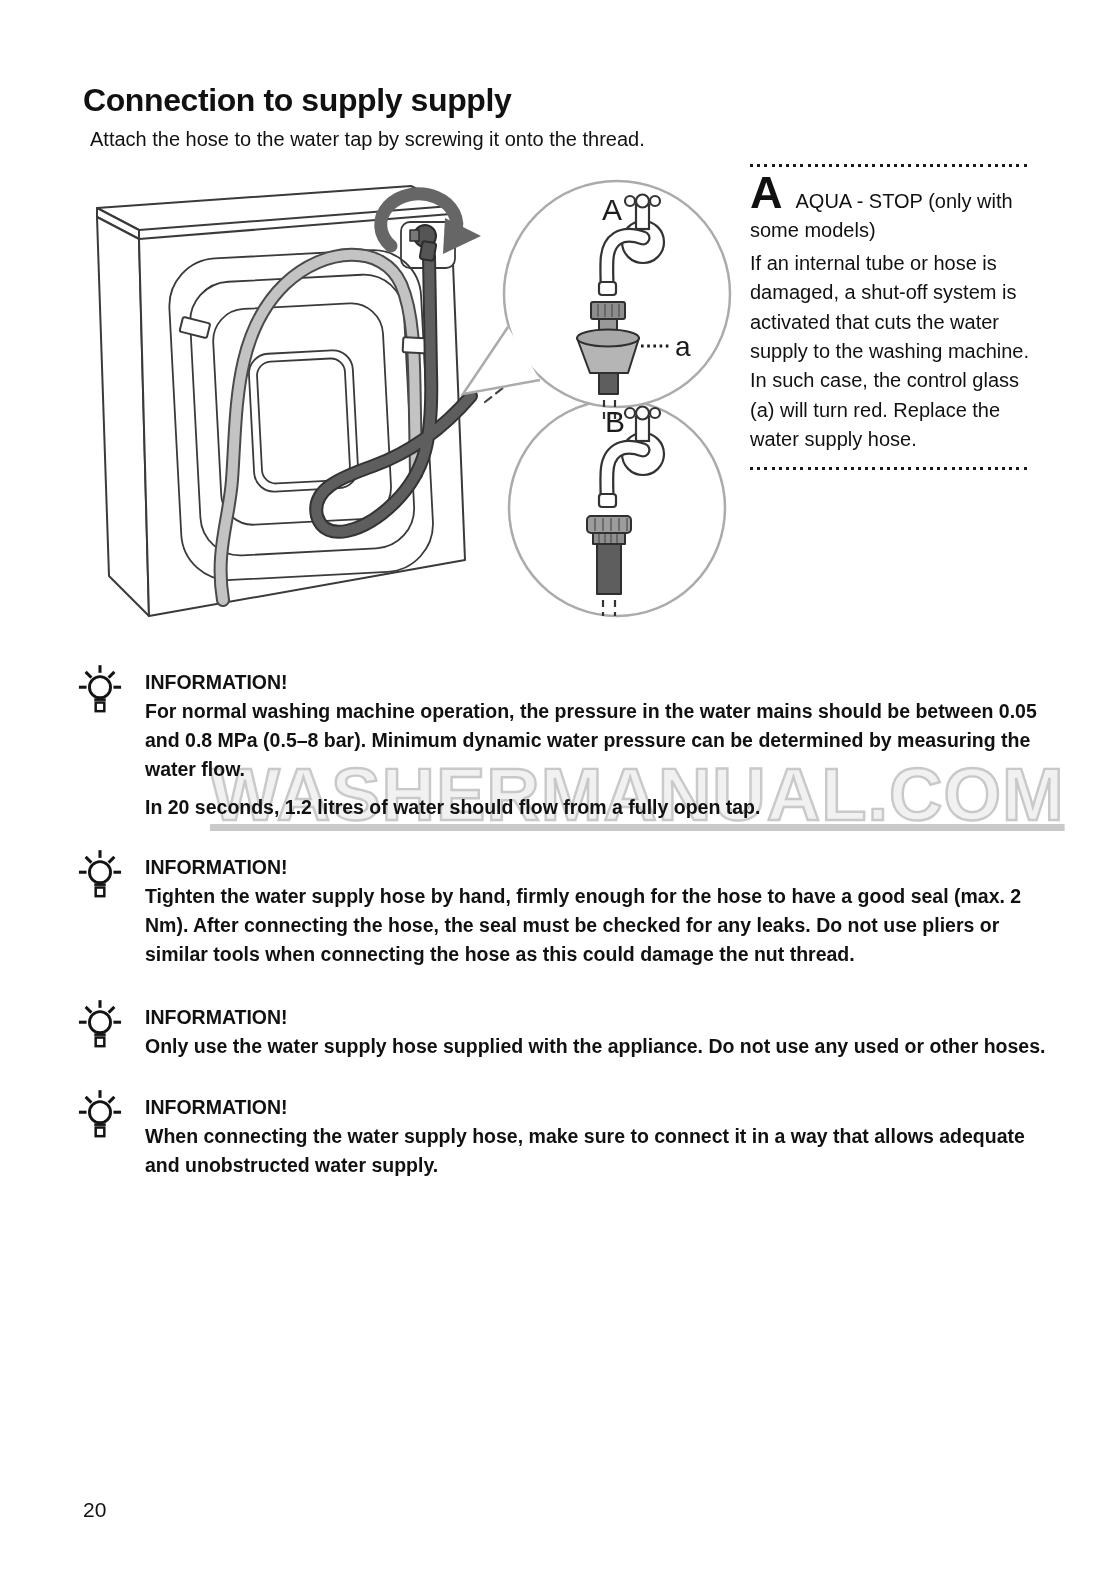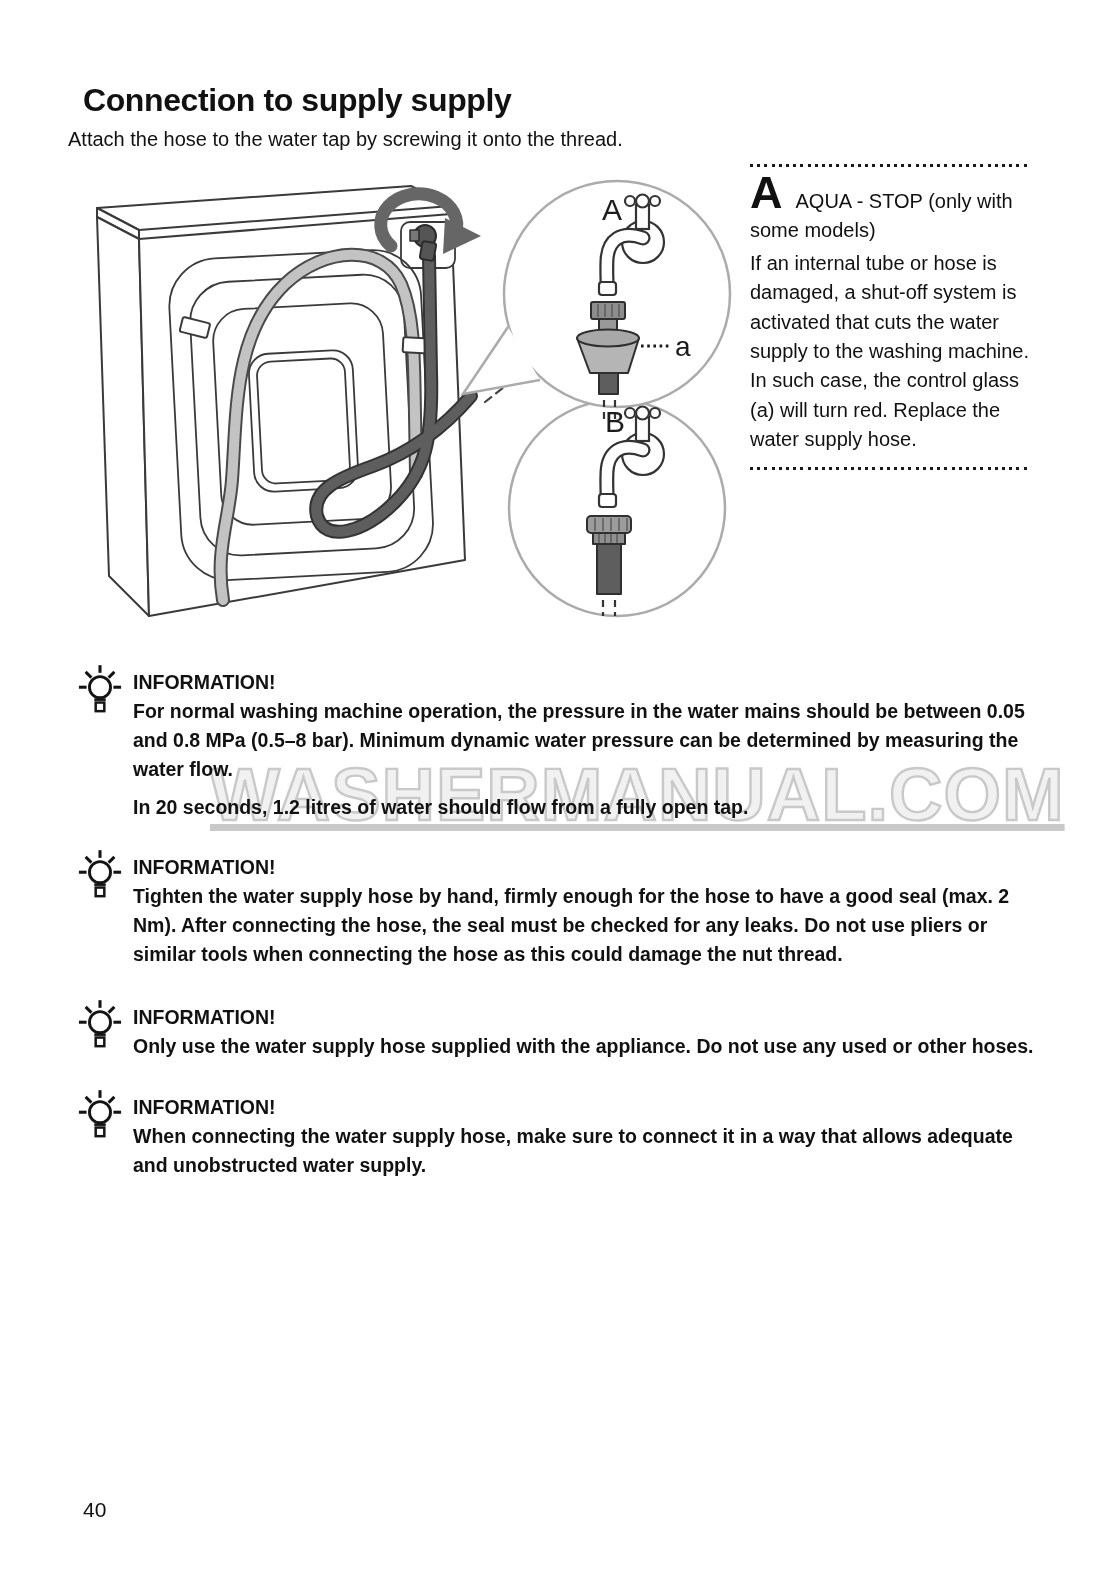--- a/index.html
+++ b/index.html
@@ -10,35 +10,35 @@
   }
   .watermark {
     position:absolute; left:210px; top:752px; margin:0;
     font-size:74px; font-weight:bold; letter-spacing:1px; white-space:nowrap;
     color:#f1f1f1;text-decoration:underline; -webkit-text-stroke:2.4px #c9c9c9;
   }
   .title {
     position:absolute; left:83px; top:82px; margin:0;
     font-size:32px; font-weight:bold; letter-spacing:-0.4px;
   }
-  .subtitle { position:absolute; left:68px; top:128px; margin:0; font-size:20px; }
+  .subtitle { position:absolute; left:90px; top:128px; margin:0; font-size:20px; }
   .figure-wrap { position:absolute; left:85px; top:172px; width:650px; height:470px; }
   .figure-svg { display:block; width:650px; height:470px; font-family:"Liberation Sans","DejaVu Sans",sans-serif; }
   .callout-letter { font-size:30px; fill:#1c1c1c; text-anchor:middle; }
   .callout-small  { font-size:28px; fill:#1c1c1c; }
 
   .aside { position:absolute; left:750px; top:164px; width:280px; font-size:20px; line-height:29.4px; }
   .dotline { height:3px; background-image:repeating-linear-gradient(to right,#191919 0 3px,transparent 3px 7.2px); }
   .dot-top { margin-bottom:11px; }
   .dot-mid { margin-bottom:10px; }
   .sec { margin:0; }
   .big-letter { font-size:45px; font-weight:bold; line-height:29.4px; margin-right:13px; }
   .sec-body { margin:3px 0 12px 0; }
 
-  .info-block { position:absolute; left:77px; display:flex; align-items:flex-start; }
+  .info-block { position:absolute; left:77px; display:flex; align-items:flex-start;gap:12px; }
   .bulb { width:46px; height:56px; flex:0 0 auto; margin:-4px 10px 0 0; }
   .info-text { width:912px; font-size:19.5px; line-height:29px; }
   .info-text h3 { margin:0; font-size:19.5px; font-weight:bold; }
   .info-text p { margin:0;font-weight:bold; }
   .info-text p + p { margin-top:9px; }
 
   .page-number { position:absolute; left:83px; top:1498px; margin:0; font-size:21px; }
 </style>
 </head>
 <body>
@@ -184,15 +184,15 @@
   <section class="info-block" style="top:1093px">
     <svg class="bulb" viewBox="0 0 48 58">
         <use href="#bulb-def" xlink:href="#bulb-def"></use>
       </svg>
     <div class="info-text">
       <h3>INFORMATION!</h3>
       <p>When connecting the water supply hose, make sure to connect it in a way that allows adequate and unobstructed water supply.</p>
     </div>
   </section>
 
-  <p class="page-number">40</p>
+  <p class="page-number">20</p>
 
 </div>
 
 </body></html>

